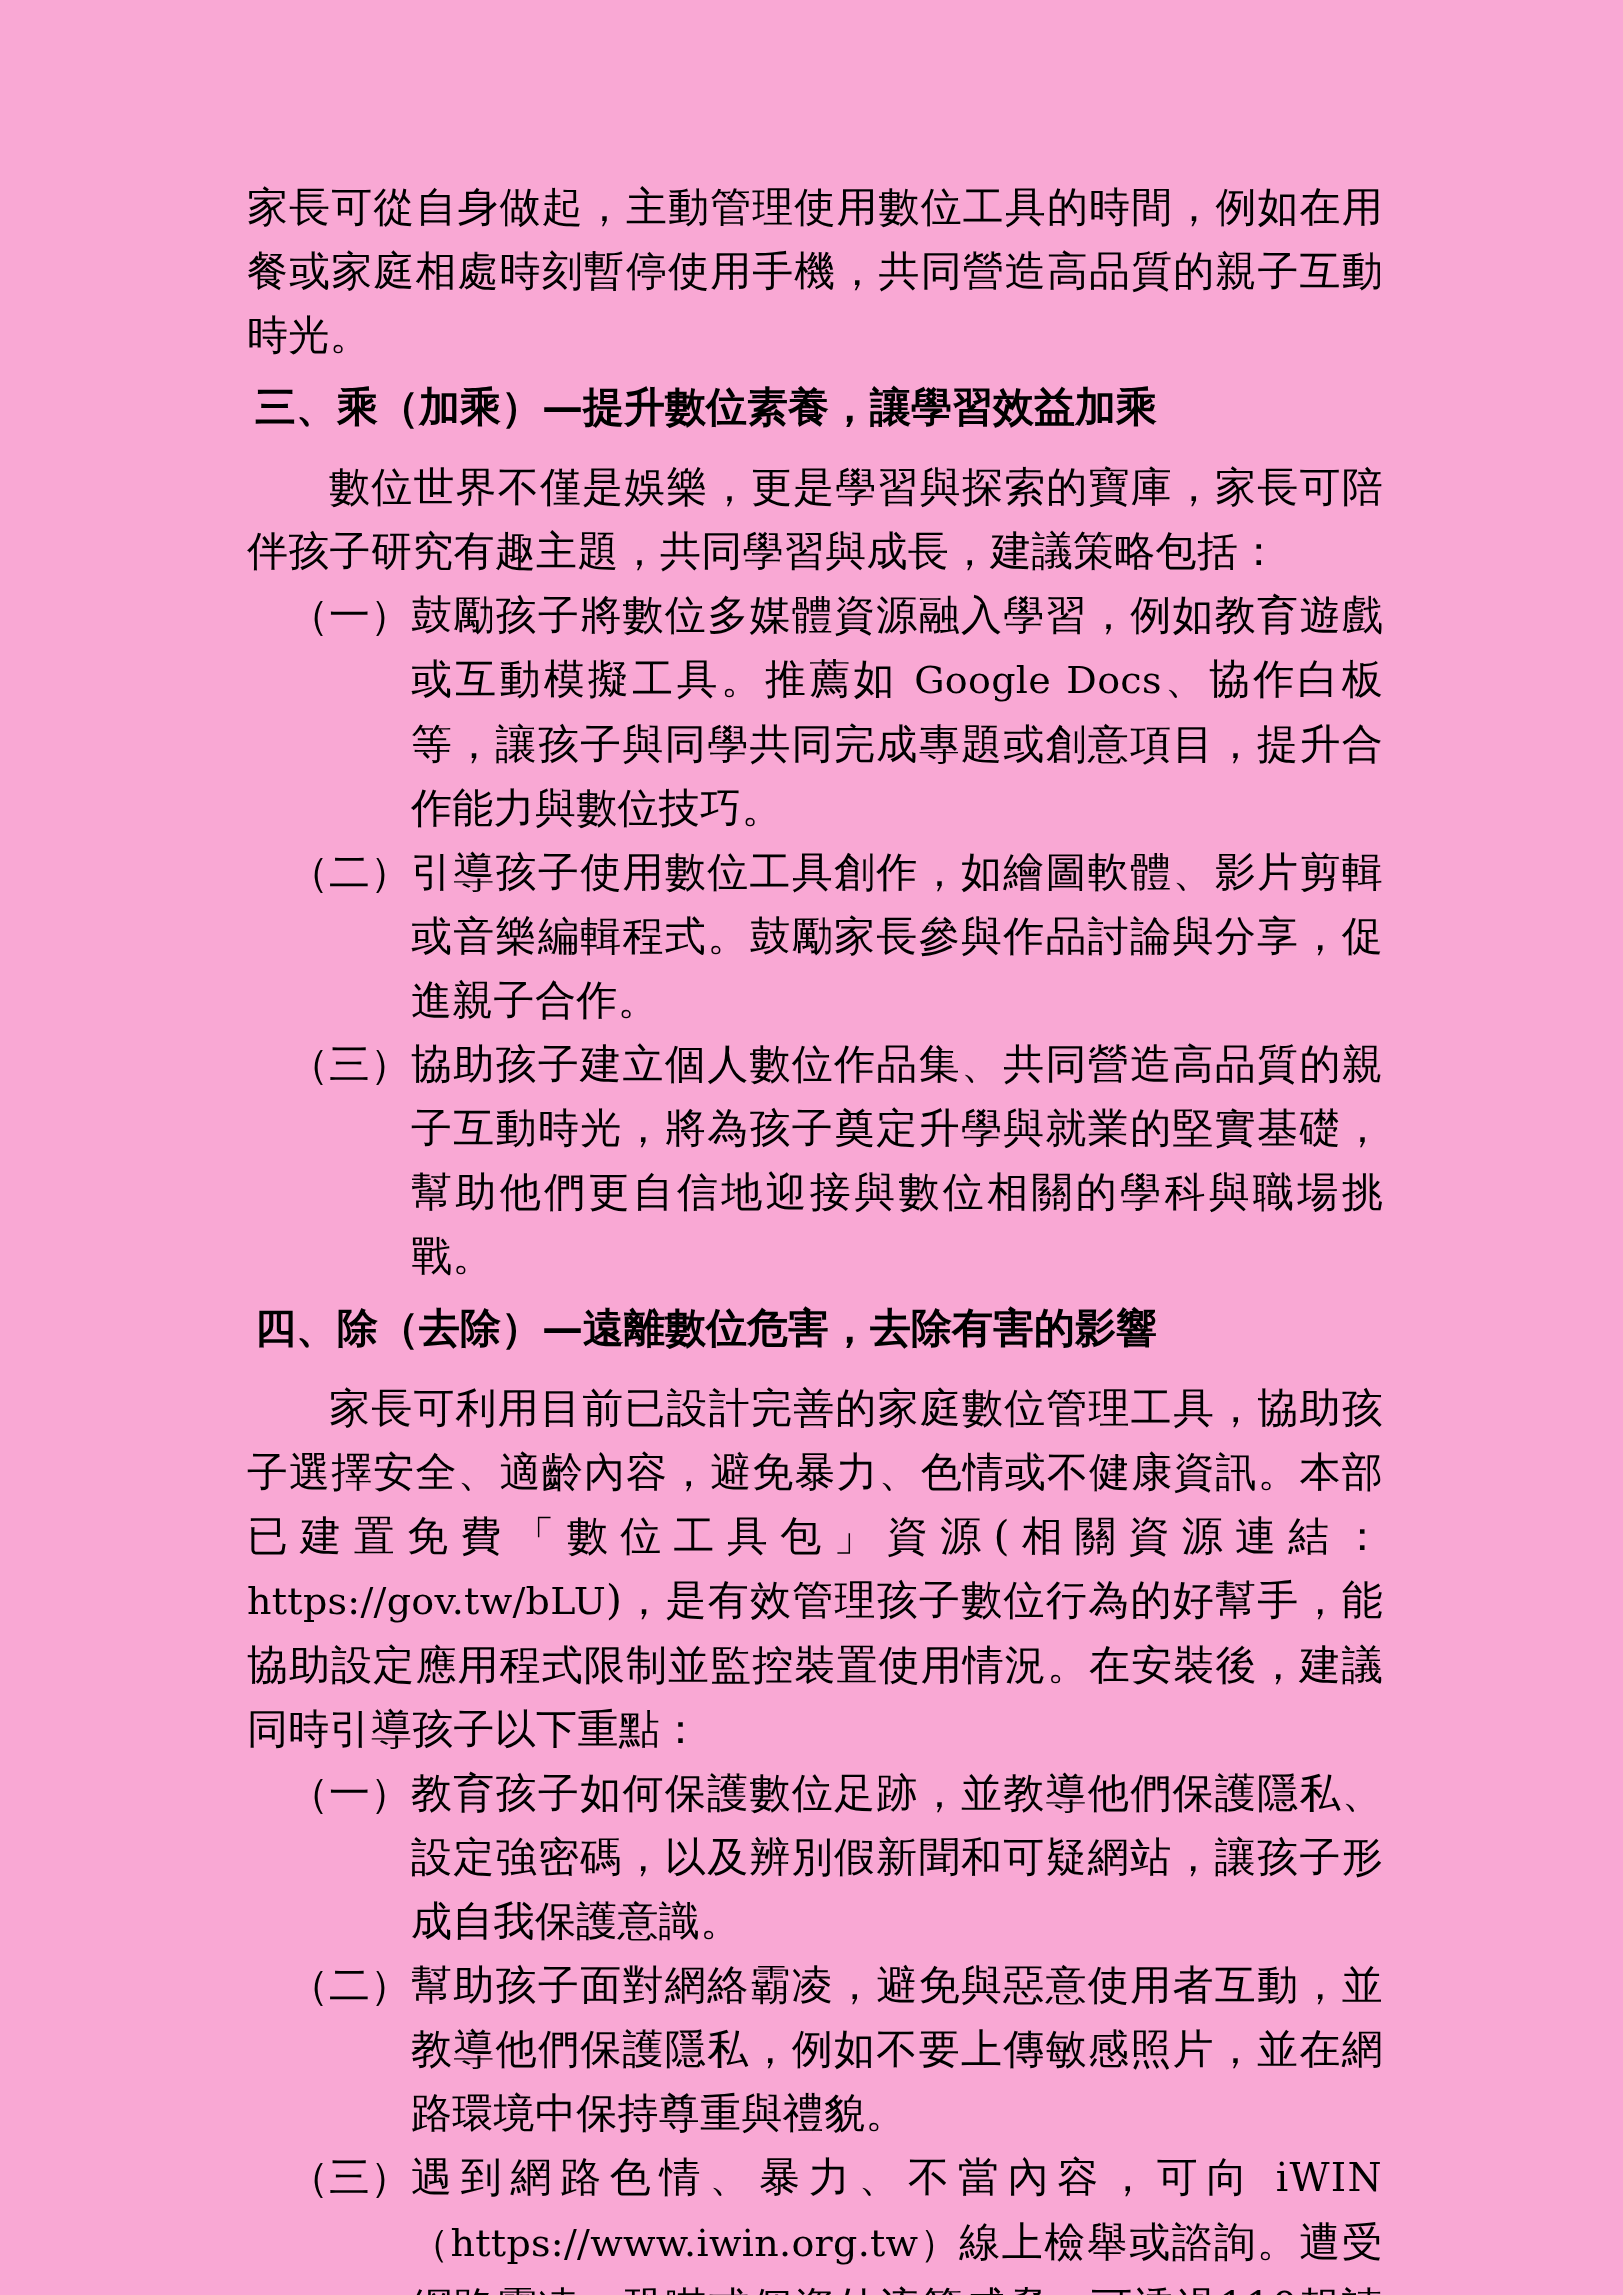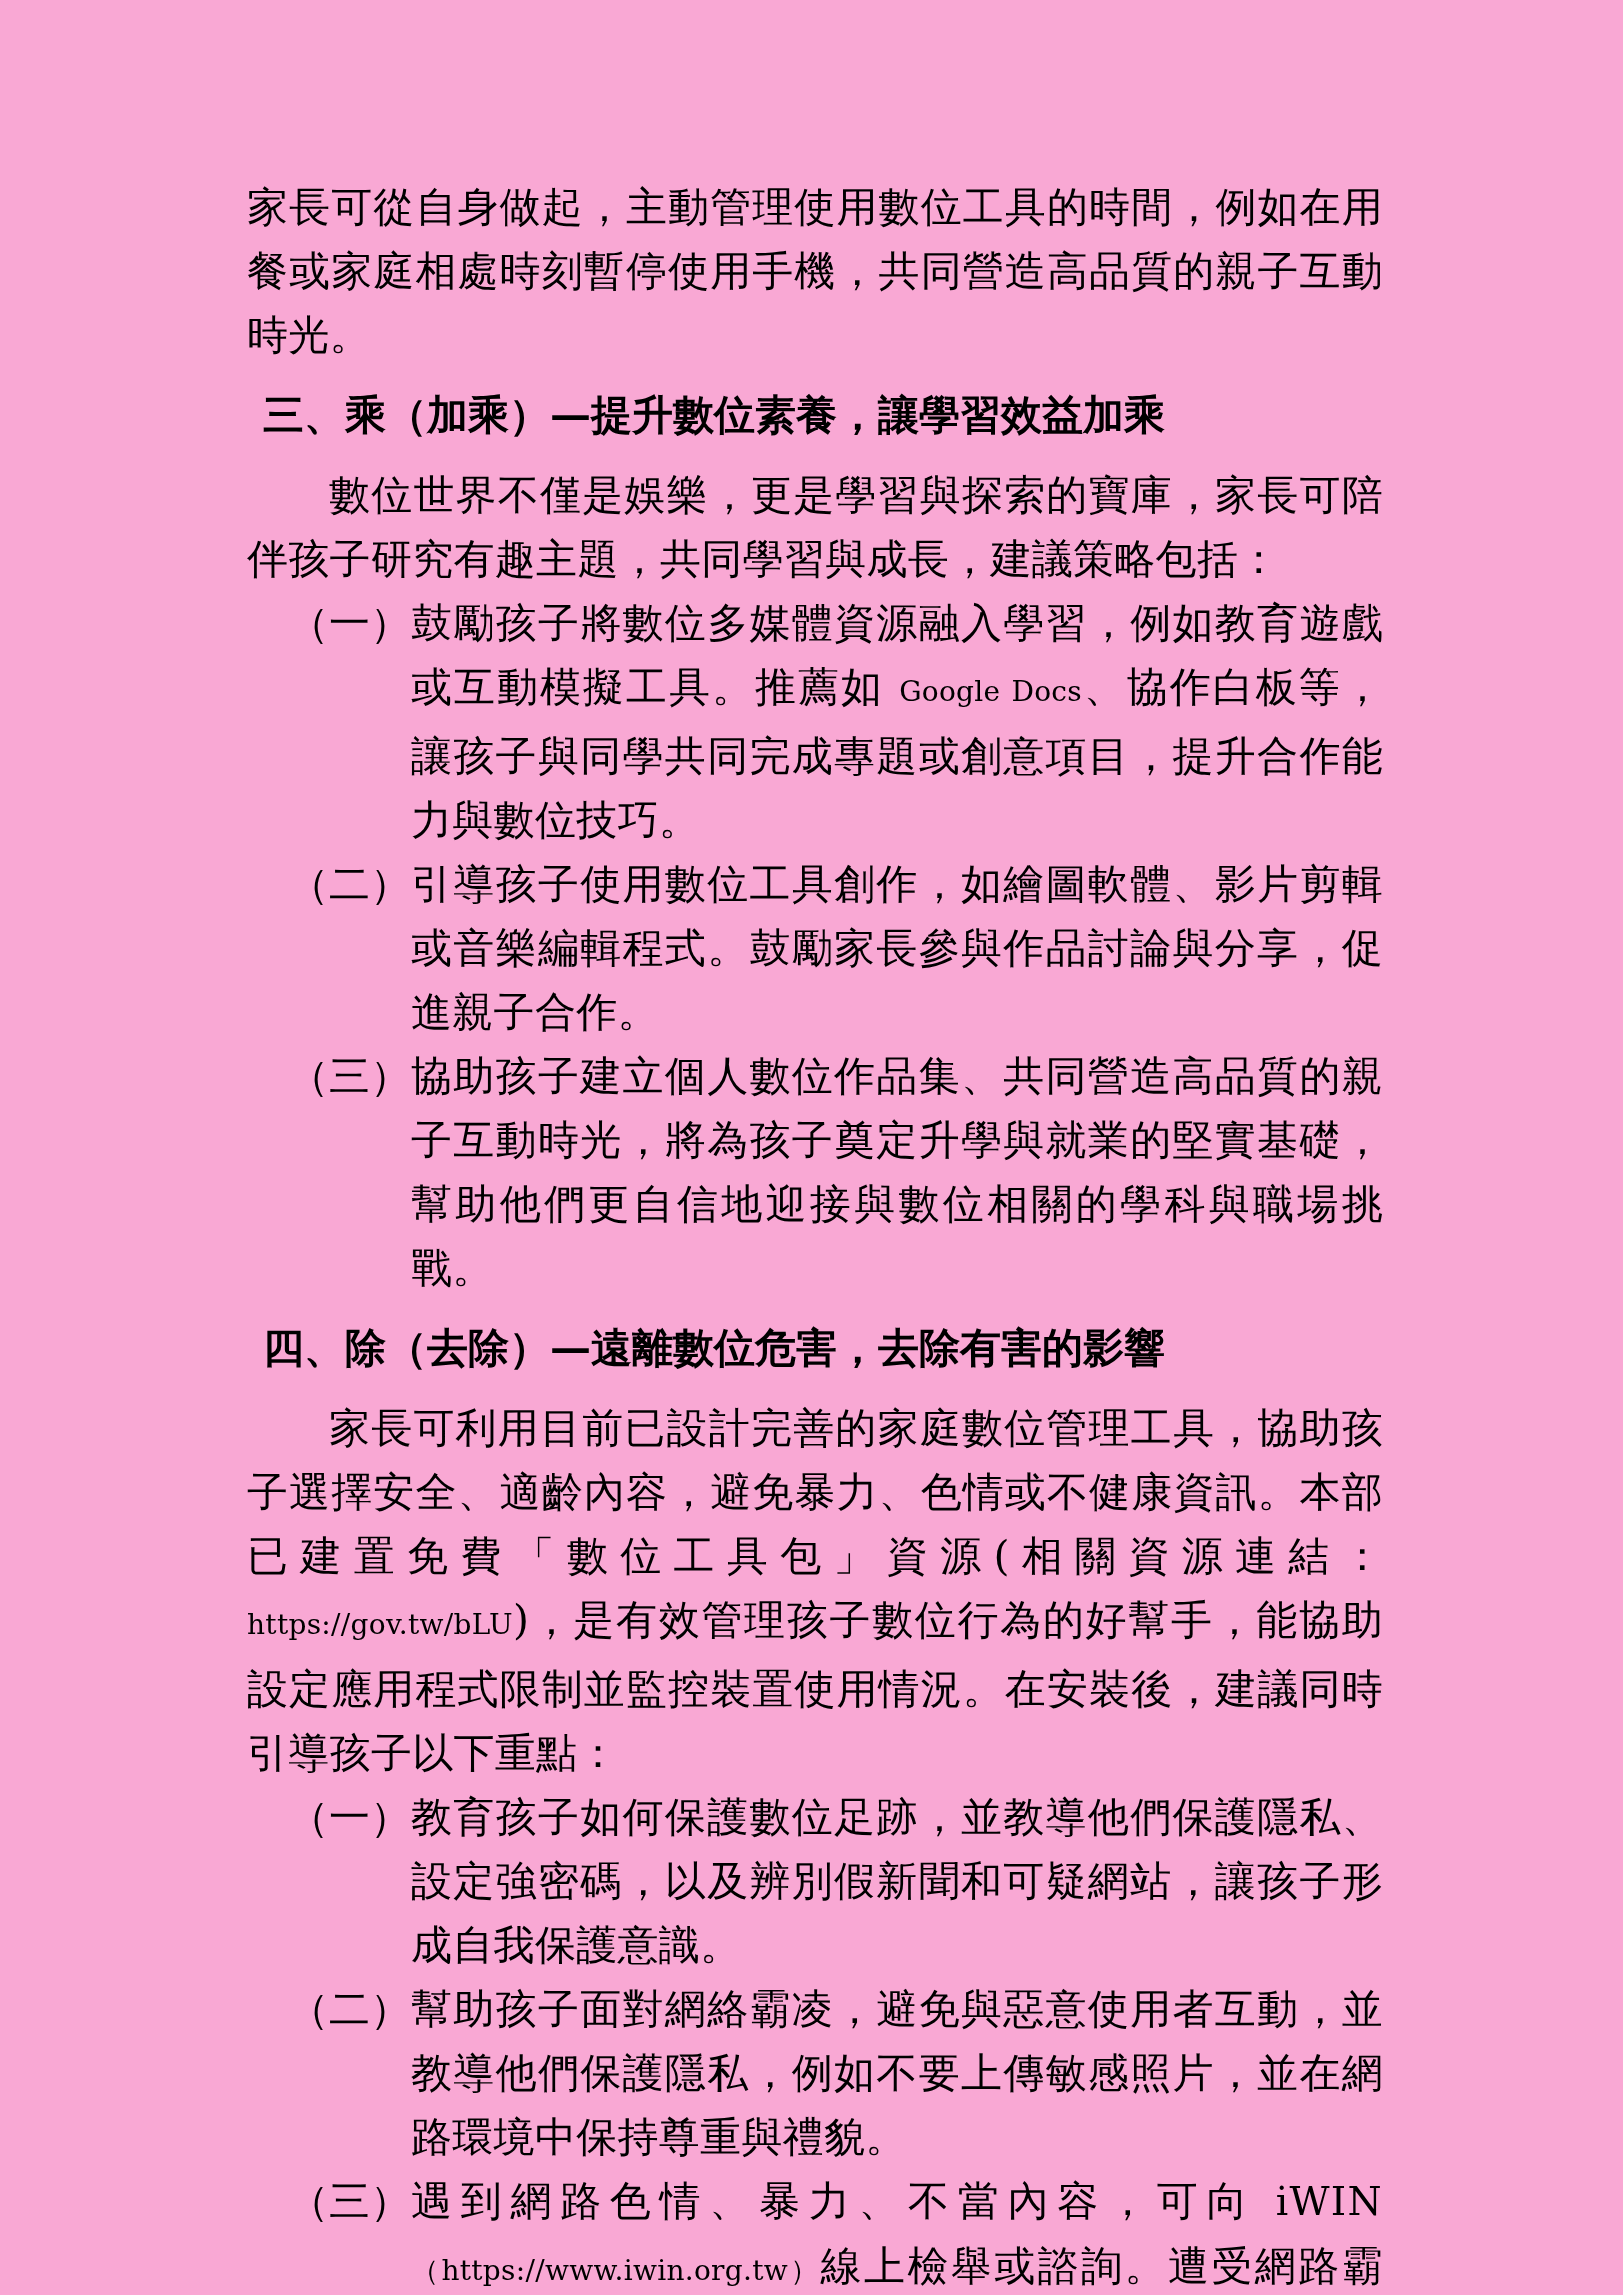--- a/index.html
+++ b/index.html
@@ -48,21 +48,21 @@
   
   .p-indent { text-indent: 82px; margin-top: 16px; }
 
   
   .heading {
     font-family: "DejaVu Serif", "Liberation Serif", serif;
     font-size: 41px;
     line-height: 64px;
     font-weight: 700;
     letter-spacing: 0px;
-    margin: 16px;
+    margin: 8px;
     text-align: left;
     white-space: nowrap;
   }
 
   
   .item {
     display: flex;
     align-items: flex-start;
     margin: 0;
     padding-left: 41px;          
@@ -85,21 +85,21 @@
     letter-spacing: 0.3px;
   }
   
   .item-body.loose {
     letter-spacing: 0.3px;
   }
 
   
   .latin {
     font-family: "DejaVu Serif", "Liberation Serif", serif;
-    font-size: 28px;
+    font-size: 38px;
     letter-spacing: 0.3px;
   }
   .latin-wide {
     font-family: "DejaVu Serif", "Liberation Serif", serif;
     font-size: 39px;
     letter-spacing: 1.3px;
   }
 
   .sp { display: inline-block; width: 19.6px; }
 </style>

